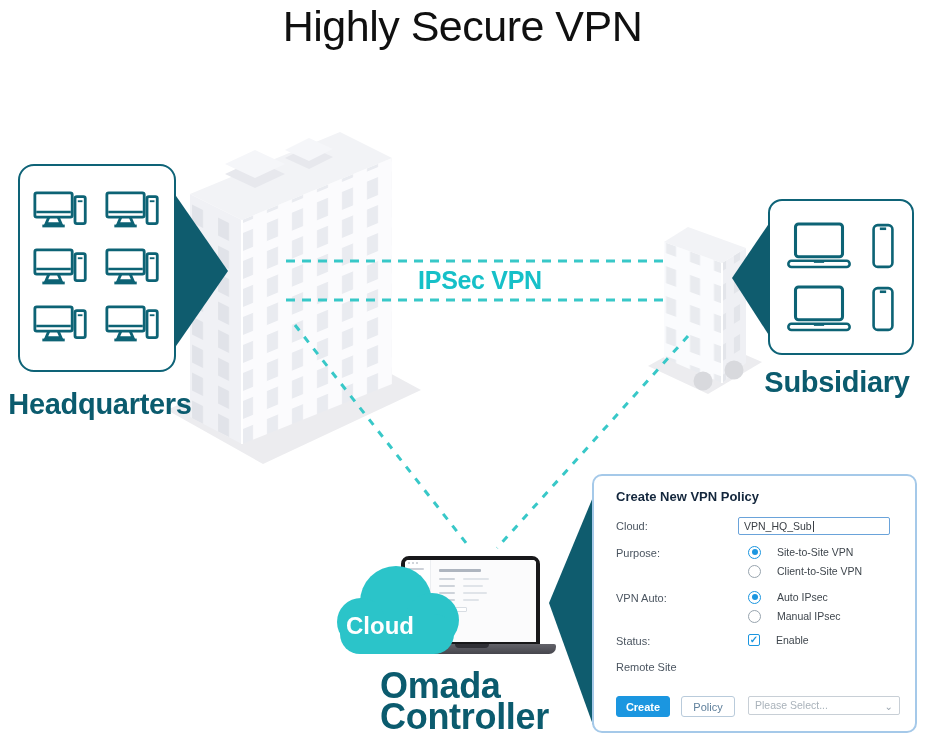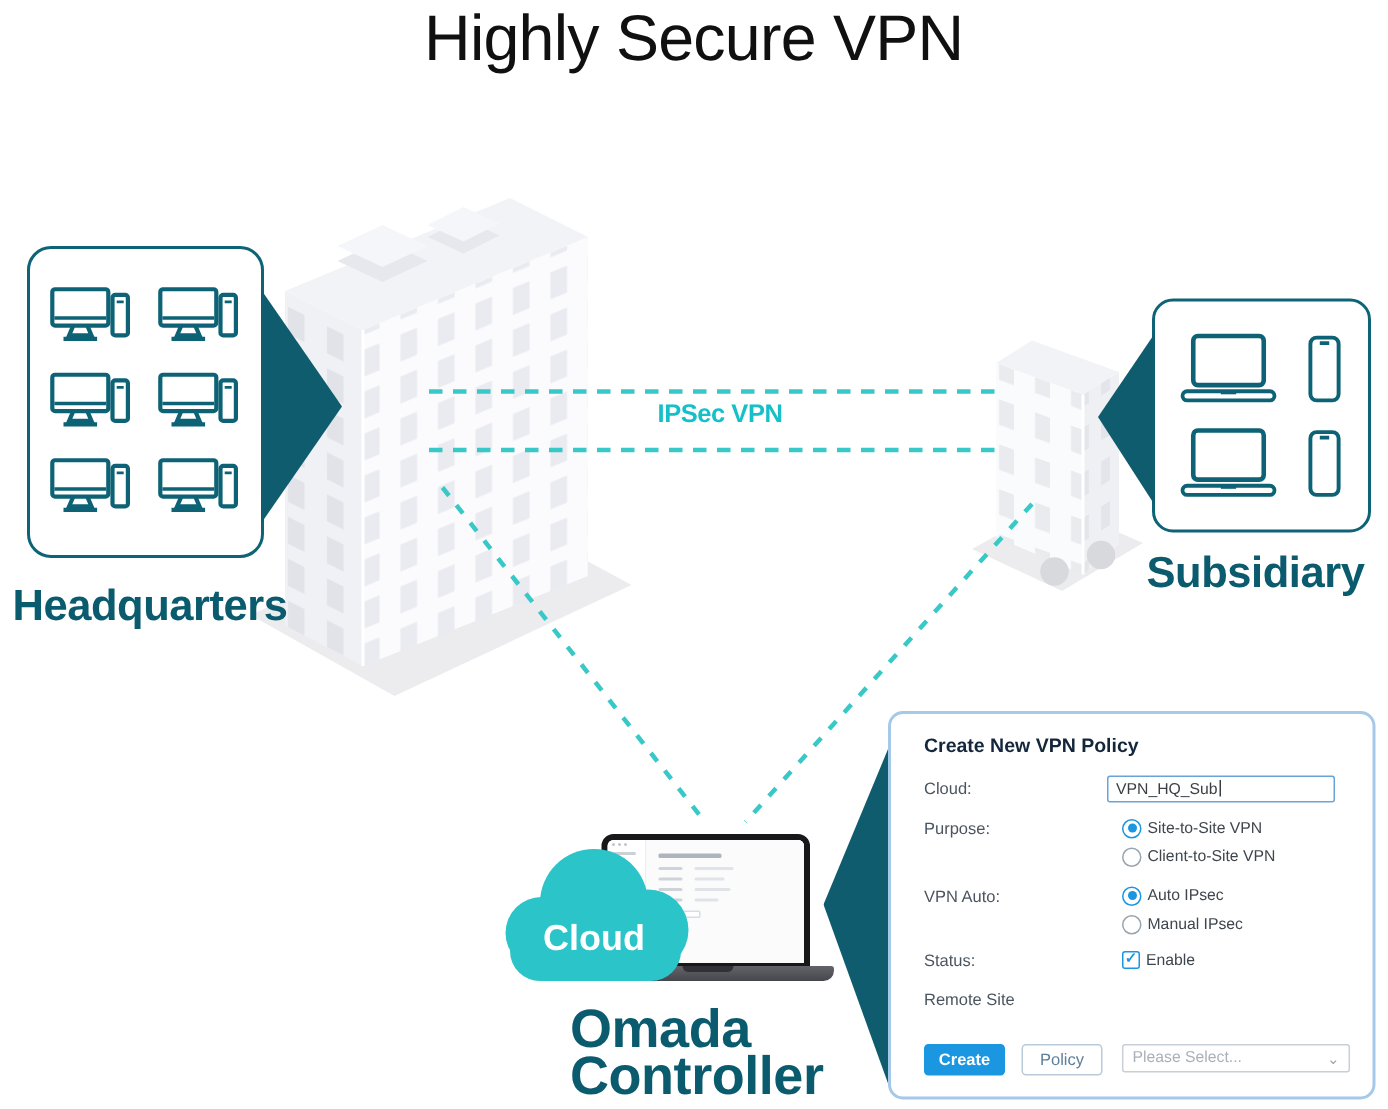--- a/index.html
+++ b/index.html
@@ -32,21 +32,21 @@
 
   .site-label {
     position: absolute; color: #0b5b6e; font-weight: bold;
     font-size: 29px; text-align: center; z-index: 5; letter-spacing: -0.3px;
   }
   .hq-label { left: 0; top: 388px; width: 200px; }
   .sub-label { left: 756px; top: 366px; width: 162px; }
 
   .ipsec-label {
     position: absolute; left: 380px; top: 266px; width: 200px;
-    text-align: center; color: #16c0c8; font-weight: bold; font-size: 17px;
+    text-align: center; color: #16c0c8; font-weight: bold; font-size: 25px;
     z-index: 5; letter-spacing: -0.3px;
   }
 
   
   .laptop-screen {
     position: absolute; left: 401px; top: 556px; width: 139px; height: 90px;
     border: 4px solid #18181a; border-radius: 8px 8px 2px 2px;
     background: #fff; z-index: 6; overflow: hidden;
   }
   .mini-ui { position: absolute; inset: 0; display: flex; background: #fff; }
@@ -67,21 +67,21 @@
     background: linear-gradient(#63636a, #46464d); border-radius: 2px 2px 7px 7px;
     z-index: 6;
   }
   .laptop-base i {
     position: absolute; left: 50%; top: 0; transform: translateX(-50%);
     width: 34px; height: 3.5px; background: #30303ithm6; background: #303036; border-radius: 0 0 4px 4px;
   }
 
   .cloud-svg { position: absolute; left: 334px; top: 564px; z-index: 7; }
   .cloud-label {
-    position: absolute; left: 346px; top: 612px; width: 100px; text-align: center;
+    position: absolute; left: 346px; top: 612px; width: 100px; text-align: left;
     color: #fff; font-weight: bold; font-size: 24px; z-index: 8;
   }
 
   .controller-label {
     position: absolute; left: 380px; top: 670px; width: 185px; text-align: left;
     color: #0b5b6e; font-weight: bold; font-size: 36px; line-height: 31px;
     z-index: 5; letter-spacing: -0.3px;
   }
 
   
@@ -91,21 +91,21 @@
     background: #fff; border: 2px solid #a5c9e9; border-radius: 10px; z-index: 9;
   }
   .dlg-title { position: absolute; left: 22px; top: 13px; font-size: 13px; font-weight: bold; color: #13263c; }
   .dlg-label { position: absolute; left: 22px; font-size: 11px; color: #4b5560; }
   .dlg-input {
     position: absolute; left: 144px; top: 41px; width: 152px; height: 18px;
     border: 1px solid #6aa3da; border-radius: 2px; background: #fff;
     font-size: 10.5px; color: #3a3f45; line-height: 16px; padding-left: 5px;
   }
   .caret { display: inline-block; width: 1px; height: 11px; background: #3a3f45; vertical-align: -2px; margin-left: 1px; }
-  .opt-row { position: absolute; left: 154px; height: 14px; display: flex; align-items: center; gap: 4px; }
+  .opt-row { position: absolute; left: 154px; height: 14px; display: flex; align-items: center; gap: 16px; }
   .opt-text { font-size: 10.5px; color: #3f464d; }
   .radio { width: 13px; height: 13px; border-radius: 50%; border: 1px solid #98a4ae; background: #fff; position: relative; flex: none; }
   .radio.sel { border-color: #1b96e0; }
   .radio.sel::after { content: ""; position: absolute; left: 2.5px; top: 2.5px; width: 6px; height: 6px; border-radius: 50%; background: #1b96e0; }
   .checkbox { width: 12px; height: 12px; border: 1px solid #1b96e0; border-radius: 2px; background: #fff;
     color: #1b96e0; font-size: 10px; line-height: 10px; text-align: center; font-weight: bold; flex: none; }
   .dlg-select {
     position: absolute; left: 154px; top: 182px; width: 152px; height: 19px;
     border: 1px solid #c8cfd6; border-radius: 2px; background: #fff;
     font-size: 10.5px; color: #a9b2ba; line-height: 17px; padding: 0 16px 0 6px; margin-top: 38px;

